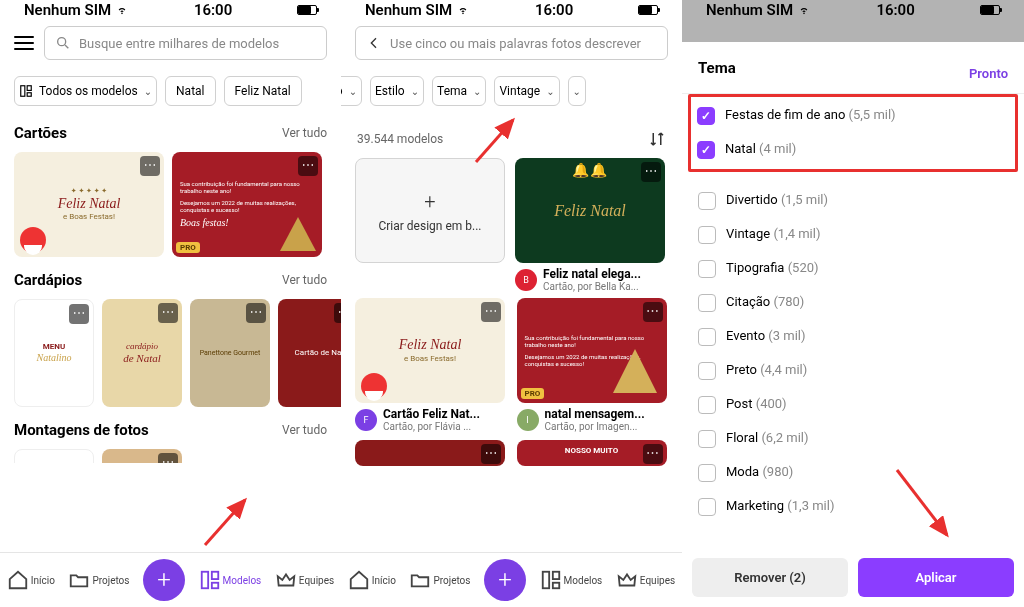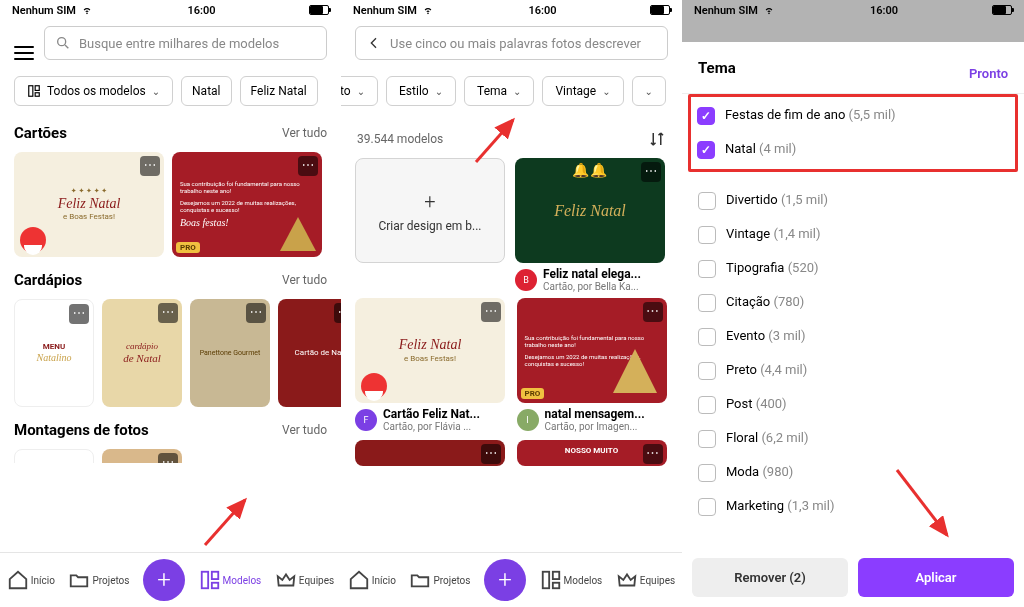--- a/index.html
+++ b/index.html
@@ -4,39 +4,39 @@
 <style>
   * { box-sizing: border-box; margin: 0; padding: 0; }
   body { font-family: -apple-system, BlinkMacSystemFont, "Segoe UI", Roboto, sans-serif; background: #fff; color: #000; width: 1024px; height: 607px; overflow: hidden; font-size: 13px; }
   .container { display: flex; width: 1024px; height: 607px; }
   .panel { position: relative; overflow: hidden; }
   .panel1 { width: 341px; }
   .panel2 { width: 341px; }
   .panel3 { width: 342px; background: #fff; }
 
   
-  .status-bar { display: flex; justify-content: space-between; align-items: center; padding: 4px 12px; font-size: 11px; font-weight: 600; height: 20px; }
+  .status-bar { display: flex; justify-content: space-between; align-items: center; padding: 4px 24px; font-size: 15px; font-weight: 600; height: 20px; }
   .status-bar .right { display: flex; align-items: center; gap: 4px; }
   .status-bar .left { display: flex; align-items: center; gap: 4px; }
   .batt { width: 20px; height: 10px; border: 1px solid #000; border-radius: 2px; position: relative; }
   .batt::after { content:""; position:absolute; right:-3px; top:2px; width:2px; height:4px; background:#000; border-radius:0 1px 1px 0;}
   .batt .fill { background:#000; height:100%; width:70%; border-radius:1px; }
   .wifi { width:14px; height:10px; }
 
   
-  .search-row { display:flex; align-items:flex-end; gap:10px; padding: 6px 14px; }
+  .search-row { display:flex; align-items:center; gap:10px; padding: 6px 14px; }
   .hamburger { width:20px; display:flex; flex-direction:column; gap:4px; }
   .hamburger span { height:2px; background:#000; border-radius:1px; }
   .search-box { flex:1; display:flex; align-items:center; gap:8px; border:1px solid #ccc; border-radius:6px; padding:8px 10px; color:#888; }
   .search-icon { width:16px; height:16px; }
   .back-chev { width:16px; height:16px; }
 
   
   .filter-row { display:flex; gap:8px; padding:10px 14px 12px; overflow:hidden; }
-  .filter-btn { display:flex; align-items:center; gap:6px; border:1px solid #d0d0d0; border-radius:6px; padding:7px 12px; font-size:12px; white-space:nowrap; background:#fff; }
+  .filter-btn { display:flex; align-items:center; gap:6px; border:1px solid #d0d0d0; border-radius:6px; padding:7px 4px; font-size:12px; white-space:nowrap; background:#fff; }
   .filter-btn .chev { font-size:10px; color:#555; }
   .pill { border:1px solid #d0d0d0; border-radius:6px; padding:7px 10px; font-size:12px; }
   .filter-row.partial { margin-left:-28px; }
 
   
   .section-head { display:flex; justify-content:space-between; align-items:center; padding: 6px 14px; }
   .section-head h2 { font-size:15px; font-weight:700; }
   .section-head .see-all { color:#666; font-size:12px; }
 
   

